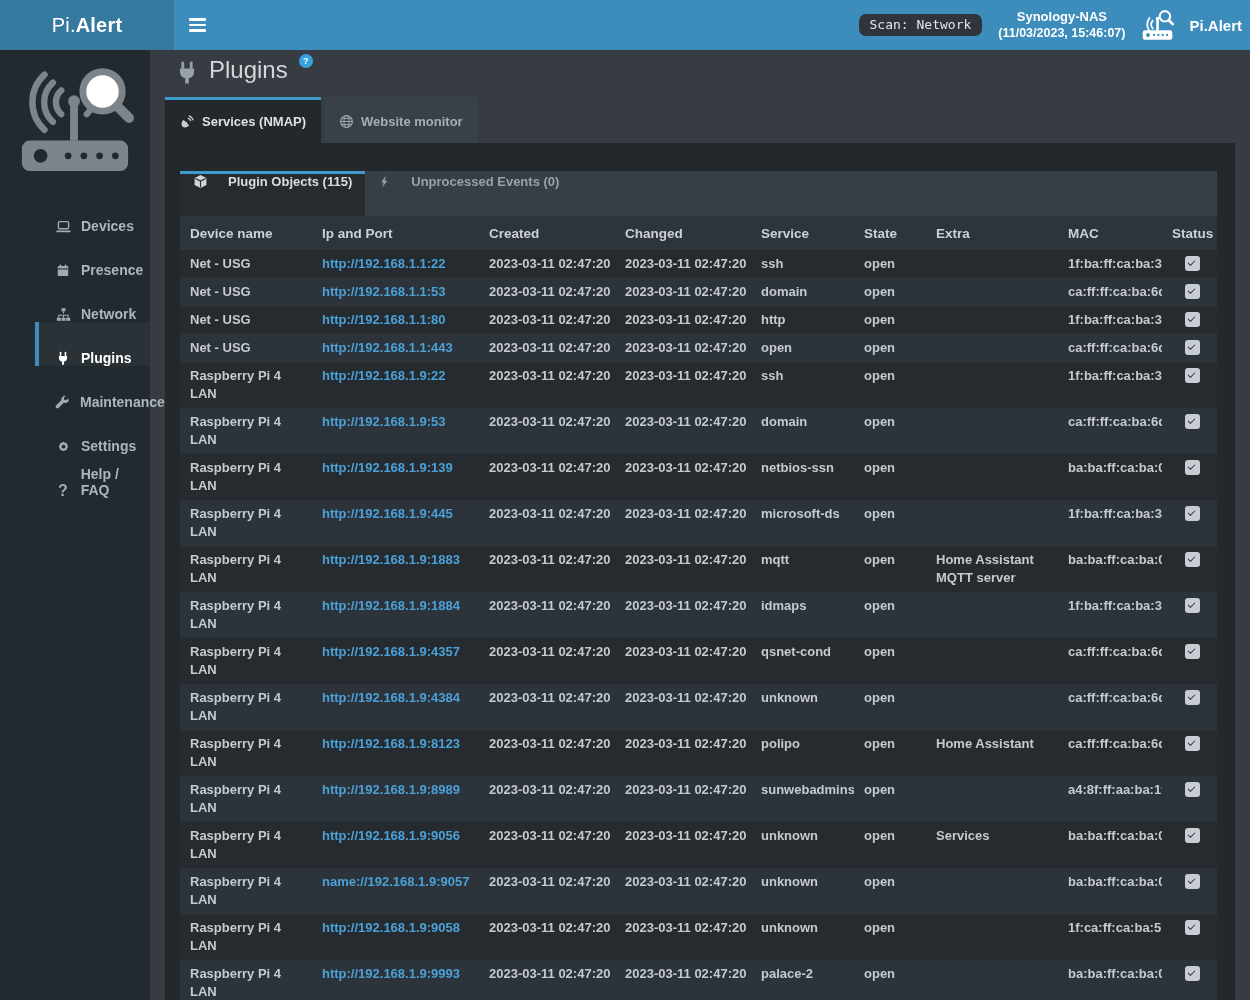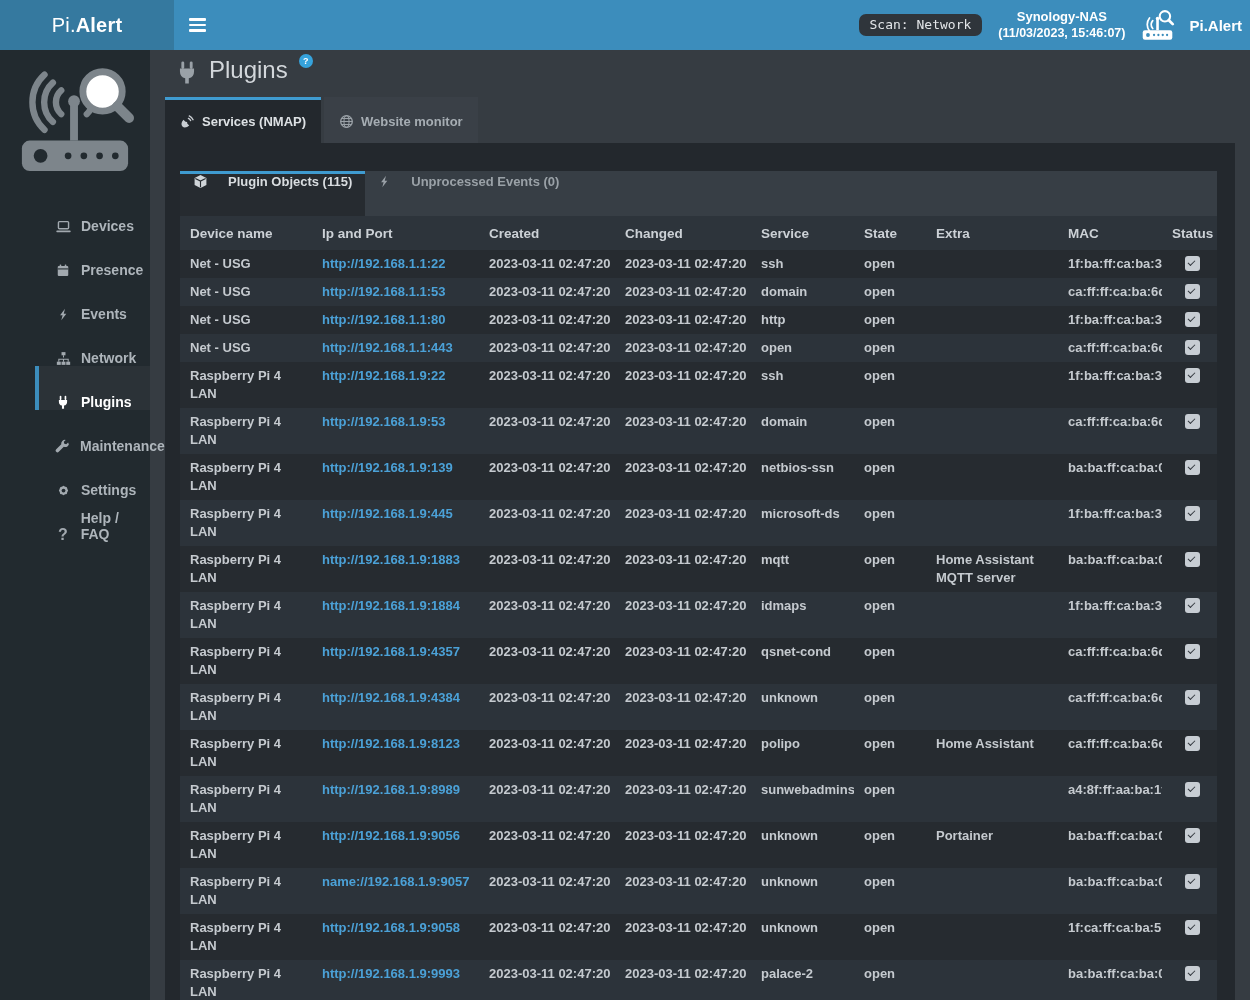--- a/index.html
+++ b/index.html
@@ -188,28 +188,20 @@
           <svg width="14" height="15" viewBox="0 0 16 16">
             <rect x="2" y="2.8" width="12" height="11.4" rx="1.2" fill="currentColor"></rect>
             <rect x="4.2" y="1" width="1.8" height="3" rx="0.7" fill="currentColor"></rect>
             <rect x="10" y="1" width="1.8" height="3" rx="0.7" fill="currentColor"></rect>
             <rect x="2" y="5.6" width="12" height="1.2" fill="#222a2f"></rect>
           </svg>
         </span>
     <span class="mi-label">Presence</span>
   </div>
 
-  <div class="menu-item">
-    <span class="mi-icon">
-          <svg width="13" height="15" viewBox="0 0 16 16">
-            <path fill="currentColor" d="M9.8 0.8 3.8 9h3.1l-1.6 6.2L11.5 7H8.3z"></path>
-          </svg>
-        </span>
-    <span class="mi-label">Events</span>
-  </div>
 
   <div class="menu-item">
     <span class="mi-icon">
           <svg width="15" height="15" viewBox="0 0 16 16">
             <rect x="5.9" y="1.2" width="4.2" height="3.4" fill="currentColor"></rect>
             <rect x="0.9" y="11.4" width="4.2" height="3.4" fill="currentColor"></rect>
             <rect x="5.9" y="11.4" width="4.2" height="3.4" fill="currentColor"></rect>
             <rect x="10.9" y="11.4" width="4.2" height="3.4" fill="currentColor"></rect>
             <path d="M8 4.6v2.3M3 11.4V8.9h10v2.5M8 8.9v2.5" stroke="currentColor" stroke-width="1.1" fill="none"></path>
           </svg>
@@ -567,21 +559,21 @@
             </td>
   </tr>
 
   <tr>
     <td class="c-dev">Raspberry Pi 4 LAN</td>
     <td class="c-ip"><a href="#">http://192.168.1.9:9056</a></td>
     <td class="c-created">2023-03-11 02:47:20</td>
     <td class="c-changed">2023-03-11 02:47:20</td>
     <td class="c-svc">unknown</td>
     <td class="c-state">open</td>
-    <td class="c-extra">Portainer</td>
+    <td class="c-extra">Services</td>
     <td class="c-mac">ba:ba:ff:ca:ba:0c</td>
     <td class="c-status">
               <span class="cb">
                 <span class="tick"></span>
               </span>
             </td>
   </tr>
 
   <tr>
     <td class="c-dev">Raspberry Pi 4 LAN</td>

